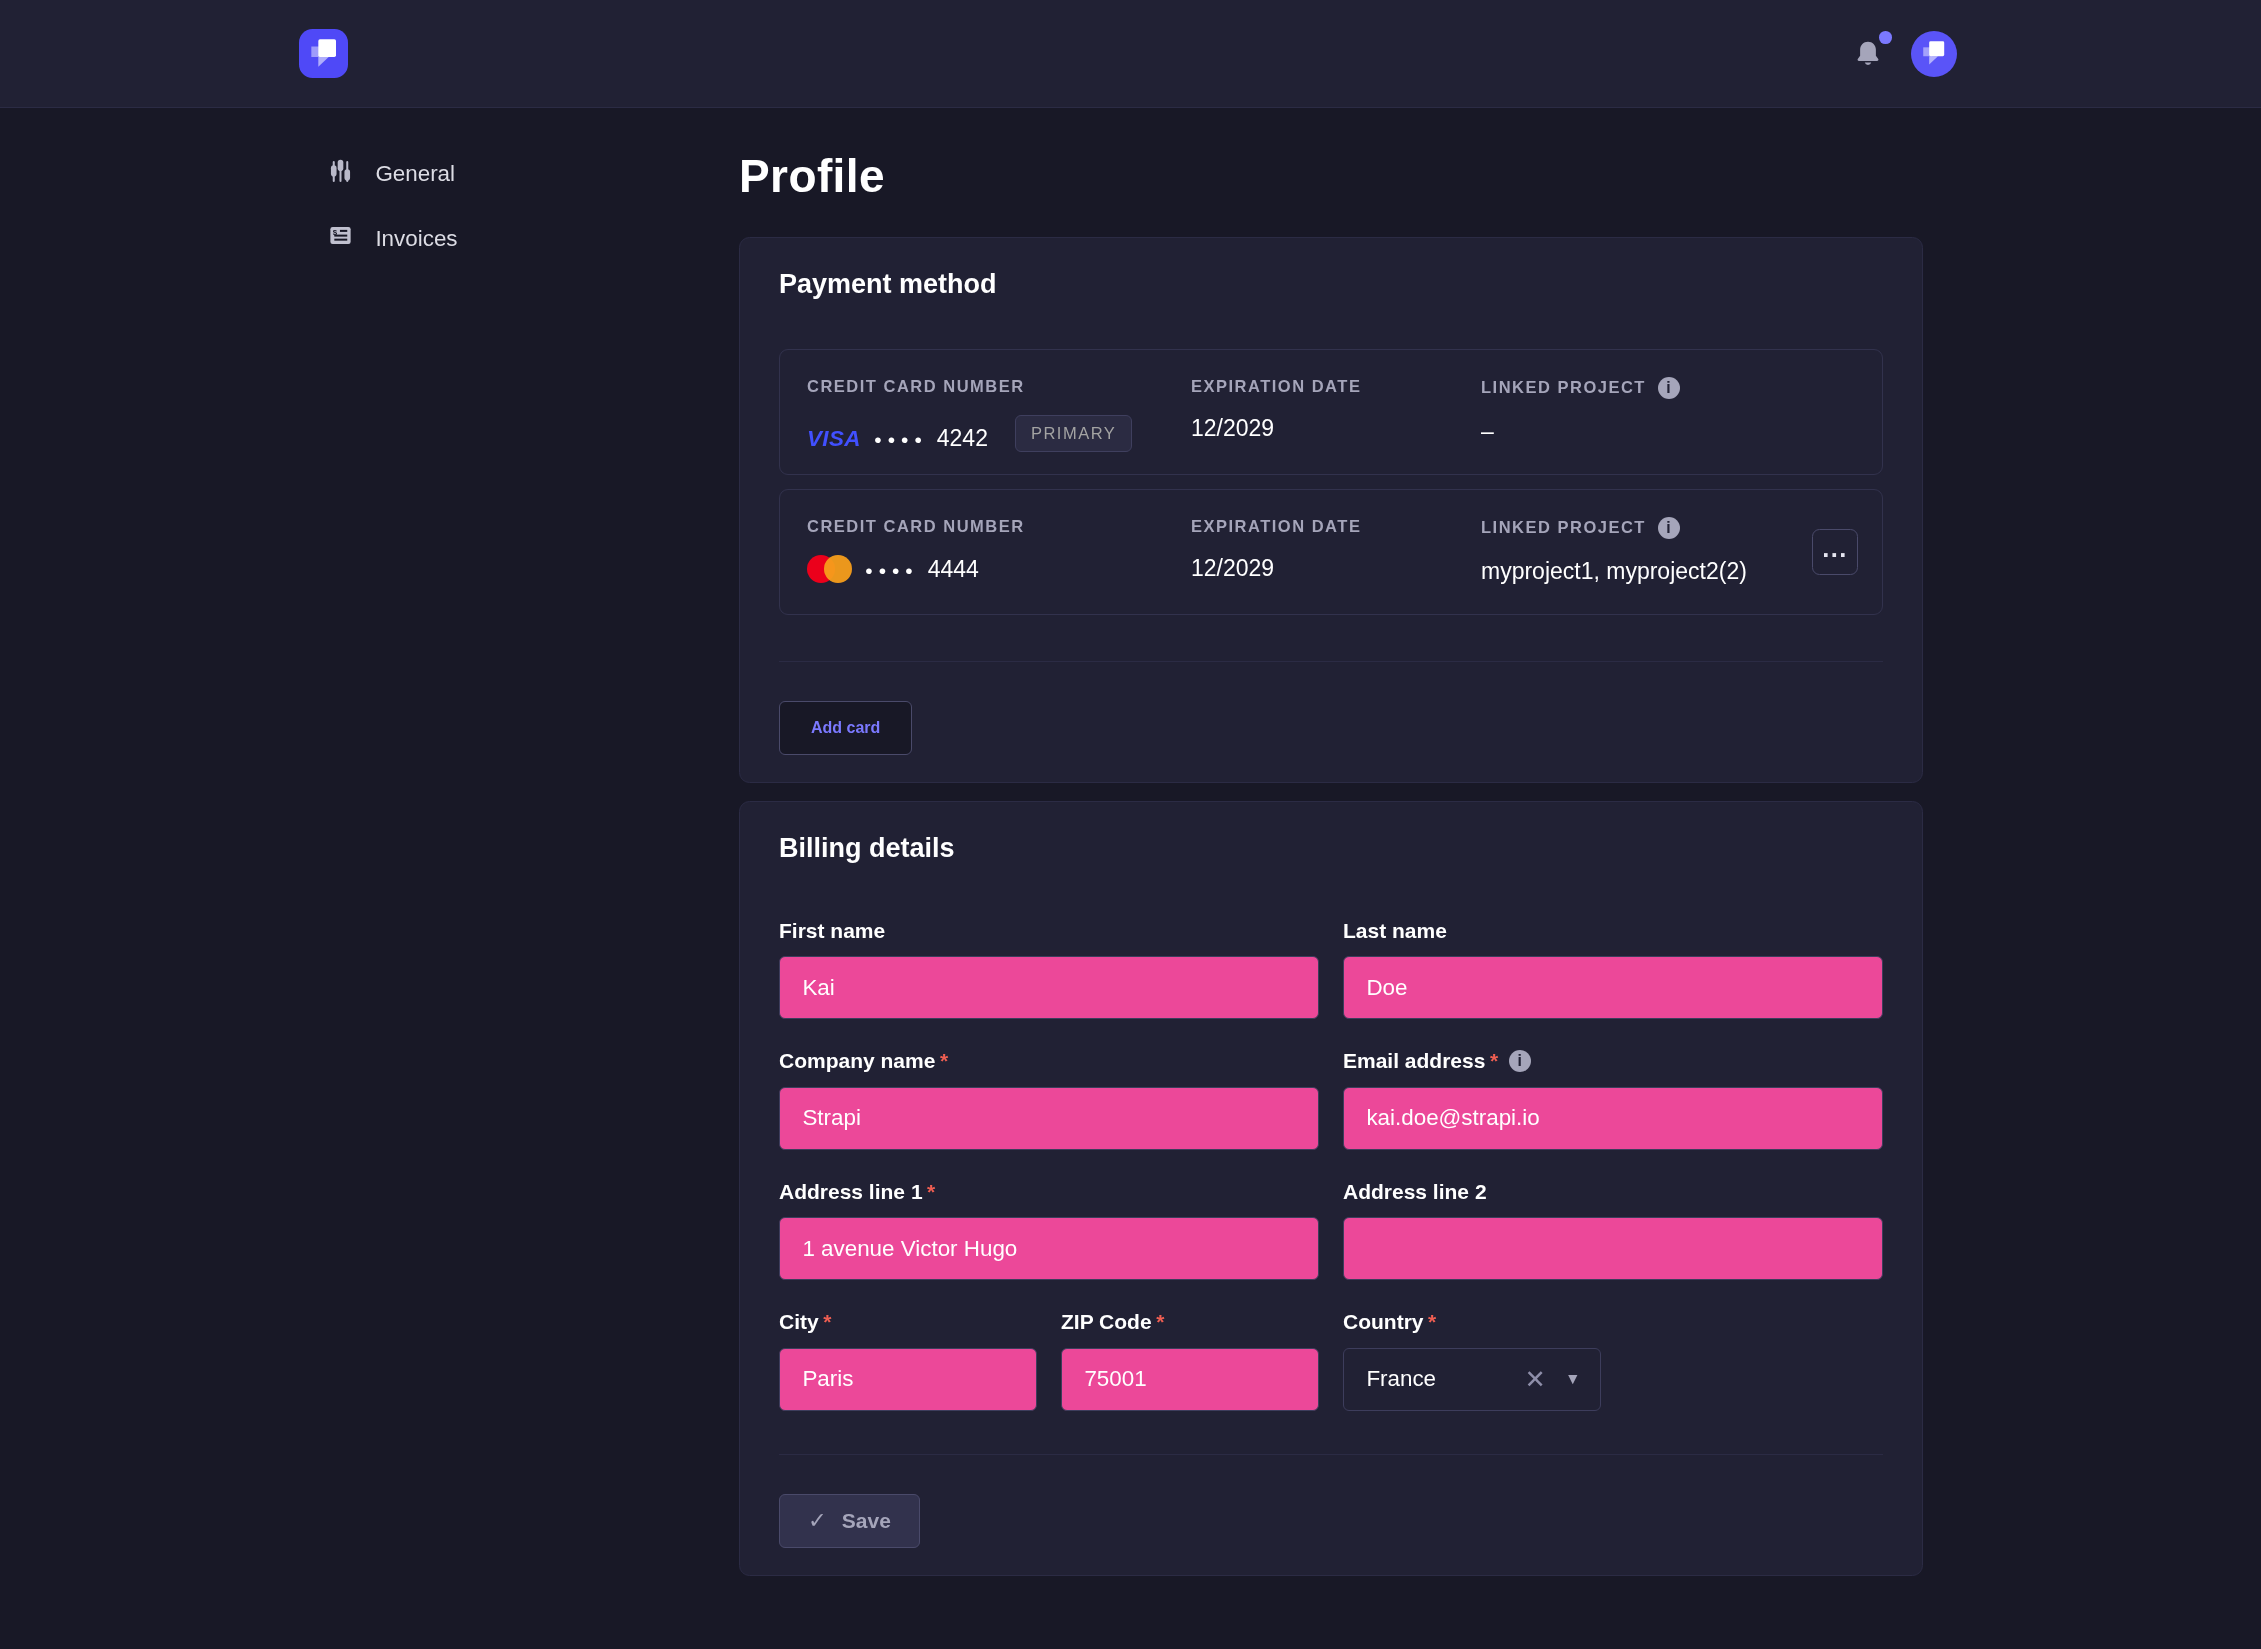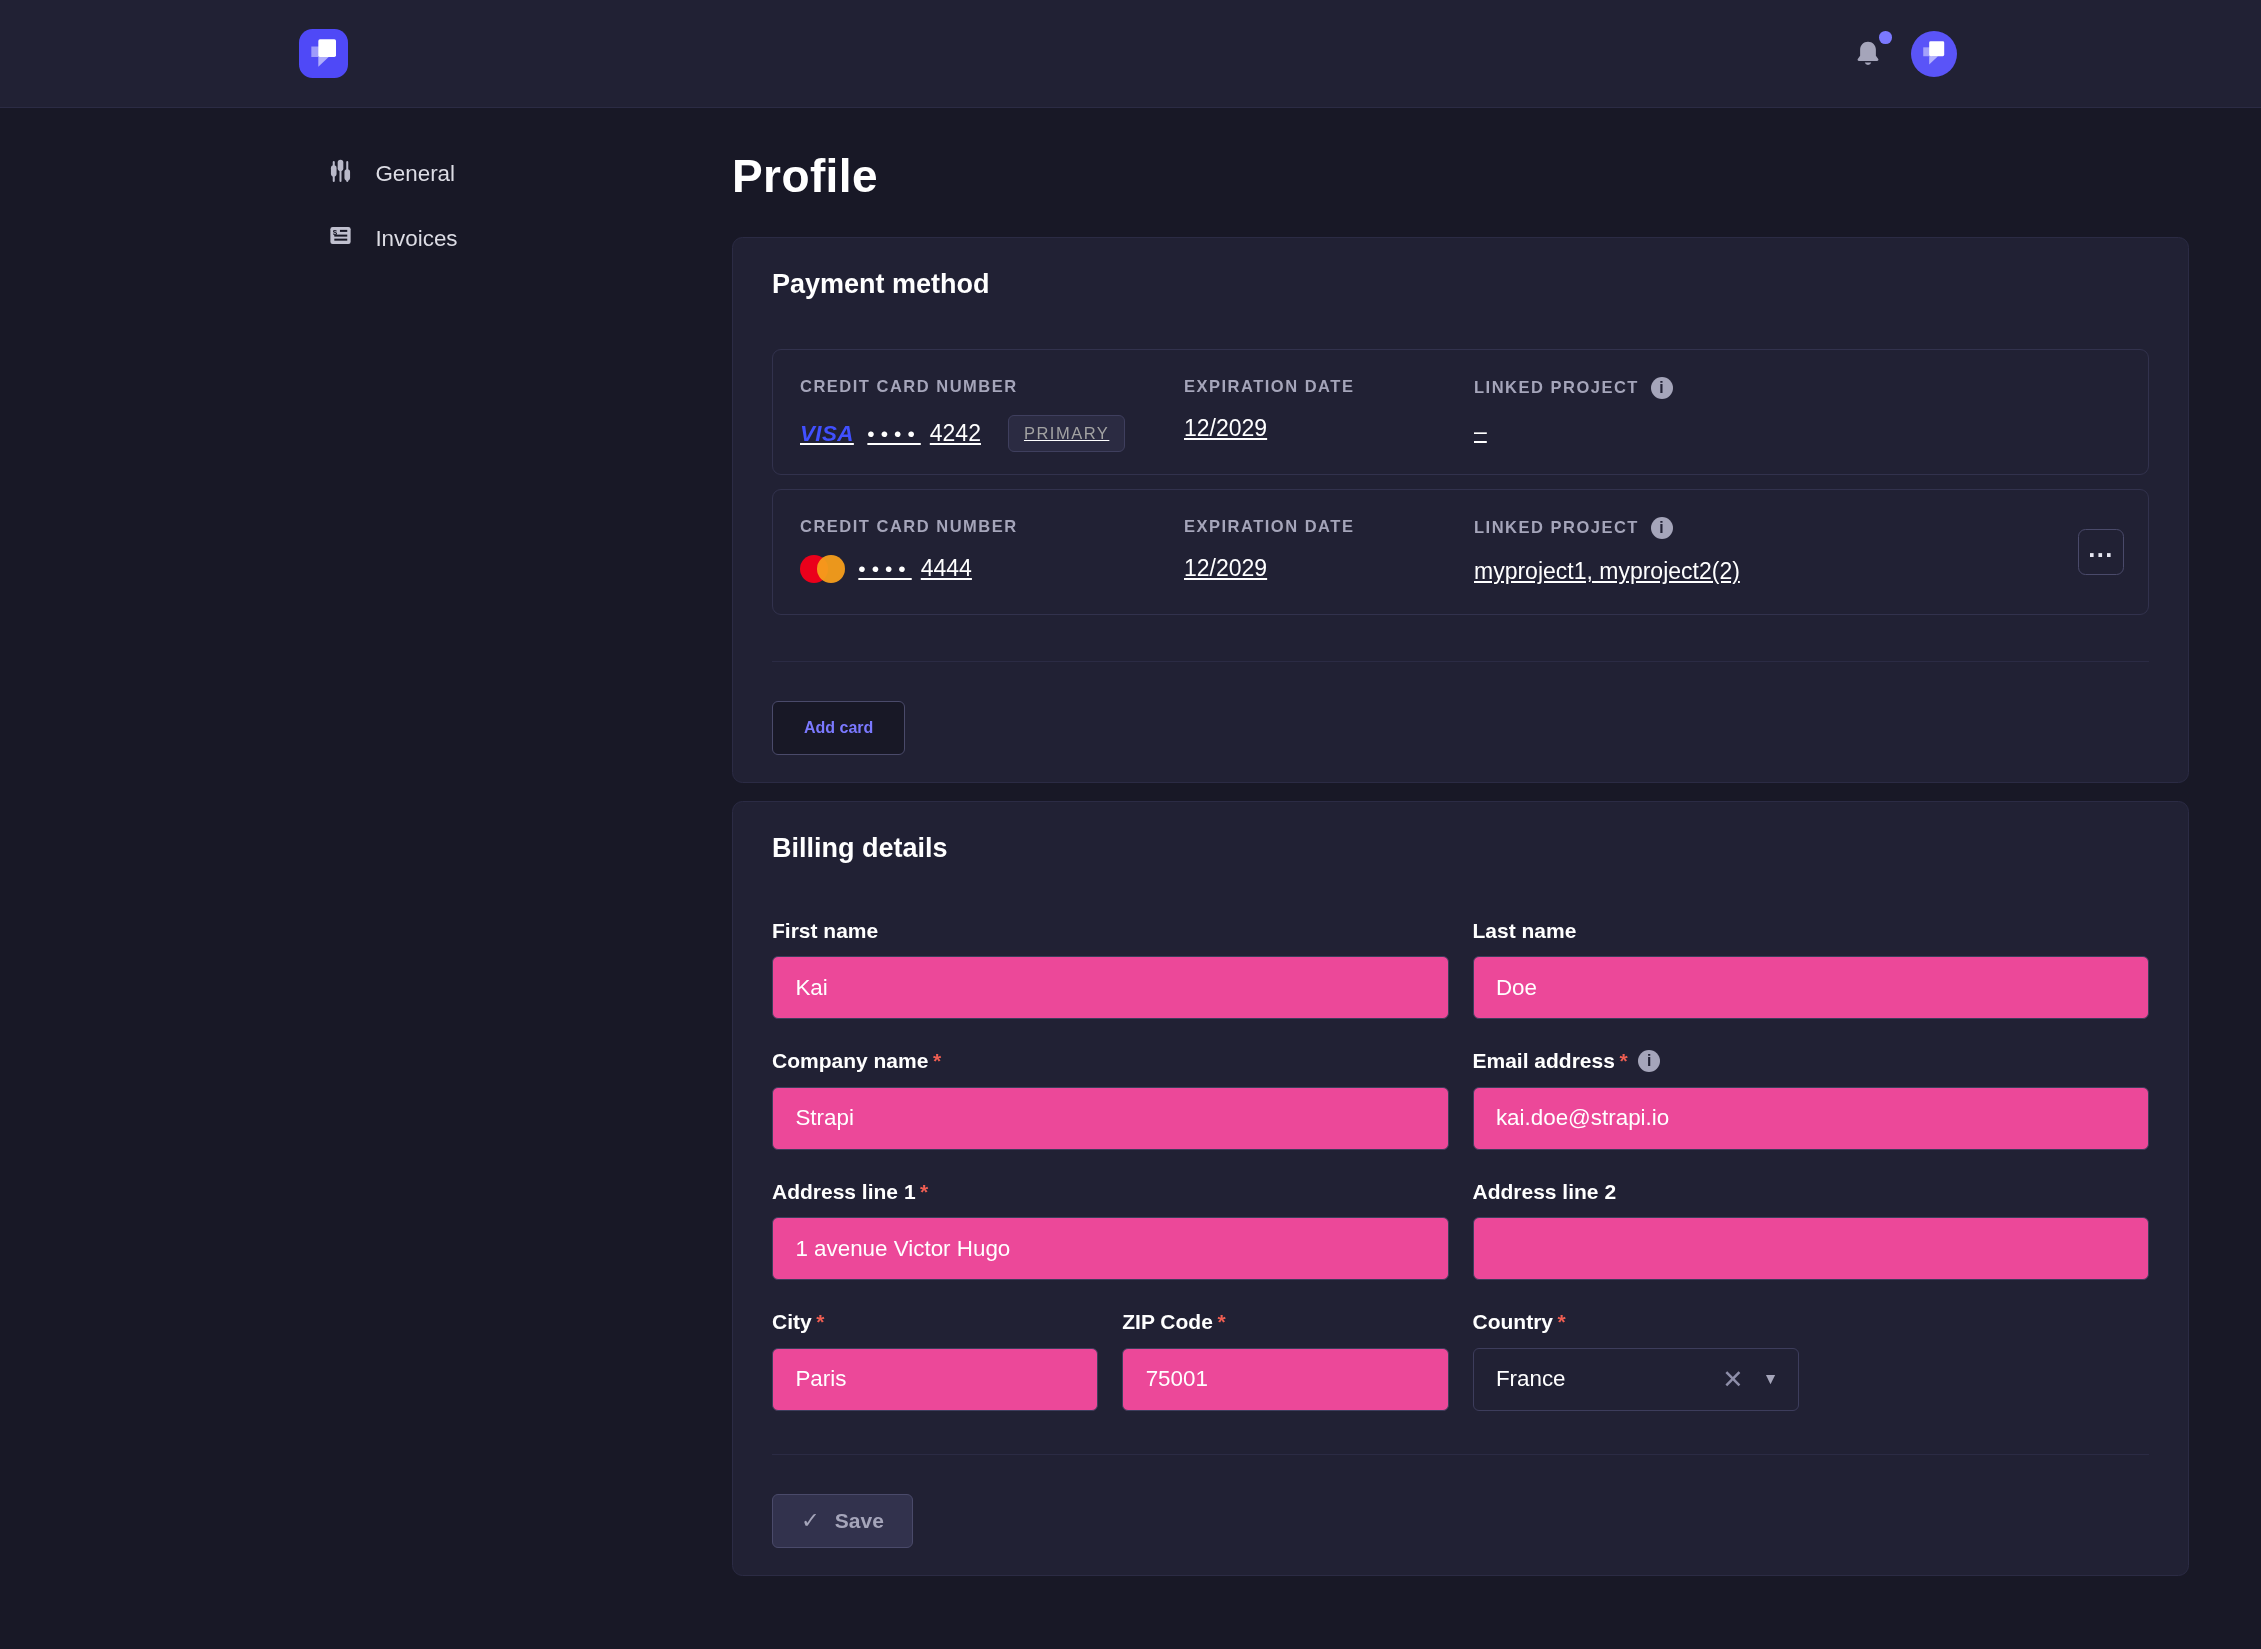--- a/index.html
+++ b/index.html
@@ -38,21 +38,21 @@
   .layout { display:flex; padding:39px 0 0 305px; align-items:flex-start; }
 
   .sidebar { width:413px; flex-shrink:0; display:flex; flex-direction:column; gap:10.5px; }
   .side-item {
     height:54px; border-radius:9px; display:flex; align-items:center;
     padding:0 22.4px; gap:21px; font-size:22.4px; color:#dcdce4; cursor:pointer;
   }
   .side-item.active { background:#2f2f4a; color:#ffffff; font-weight:500; }
   .side-item svg { width:27px; height:27px; flex-shrink:0; }
 
-  .content { margin-left:14px; width:1457px; padding-bottom:60px; }
+  .content { margin-left:21px; width:1184px; padding-bottom:60px; }
   .page-title { font-size:46px; font-weight:700; letter-spacing:0.4px; margin:1.5px 0 34px; }
 
   .card {
     background:#212134; border:1.5px solid #2b2b44; border-radius:10.5px;
     padding:31px 39px 27px;
   }
   .card + .card { margin-top:18px; }
   .card-title { font-size:27px; font-weight:600; }
   .payment-card .card-title { margin-bottom:49px; }
   .billing-card .card-title { margin-bottom:55px; }
@@ -62,21 +62,21 @@
     position:relative;
     border:1.5px solid #32324d; border-radius:9px; height:126px;
     display:grid; grid-template-columns:384px 290px 1fr;
     padding:27px 27px 0; 
   }
   .cc-row + .cc-row { margin-top:14px; }
   .caps-label {
     font-size:16.5px; font-weight:600; letter-spacing:1.5px; color:#a5a5ba;
     display:flex; align-items:center; gap:12px;
   }
-  .cc-value { margin-top:19.4px; font-size:23px; color:#ffffff; display:flex; align-items:center;text-decoration:underline; }
+  .cc-value { margin-top:19.4px; font-size:23px; color:#ffffff; display:flex; align-items:flex-end; }
   .visa-mark { color:#4150ff; font-style:italic; font-weight:700; font-size:22.4px; letter-spacing:0.4px; margin-right:13.5px; }
   .mc-mark { display:inline-flex; margin-right:13.5px; }
   .mc-mark i { width:28px; height:28px; border-radius:50%; display:block; }
   .mc-red { background:#eb001b; }
   .mc-orange { background:#f79e1b; margin-left:-11.2px; opacity:.95; }
   .masked-dots { letter-spacing:6px; font-size:21px; margin-right:9px; }
   .badge {
     margin-left:27px; padding:8.2px 15px; border:1.5px solid #3f3f5e; background:#2b2b42;
     border-radius:6px; font-size:16.5px; letter-spacing:1.5px; color:#a3a3a3; font-weight:500;
   }

